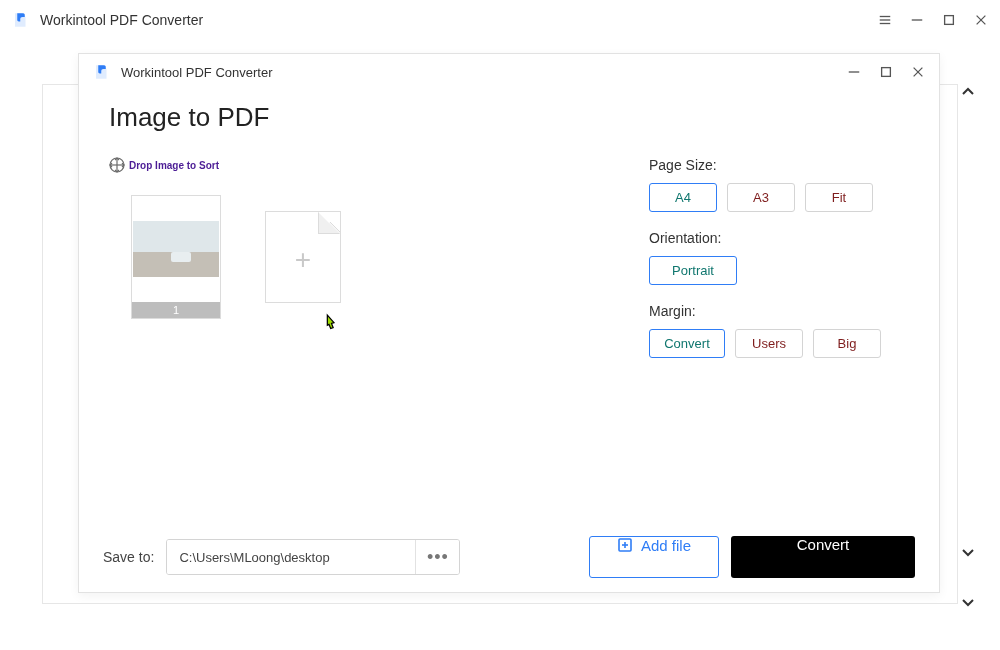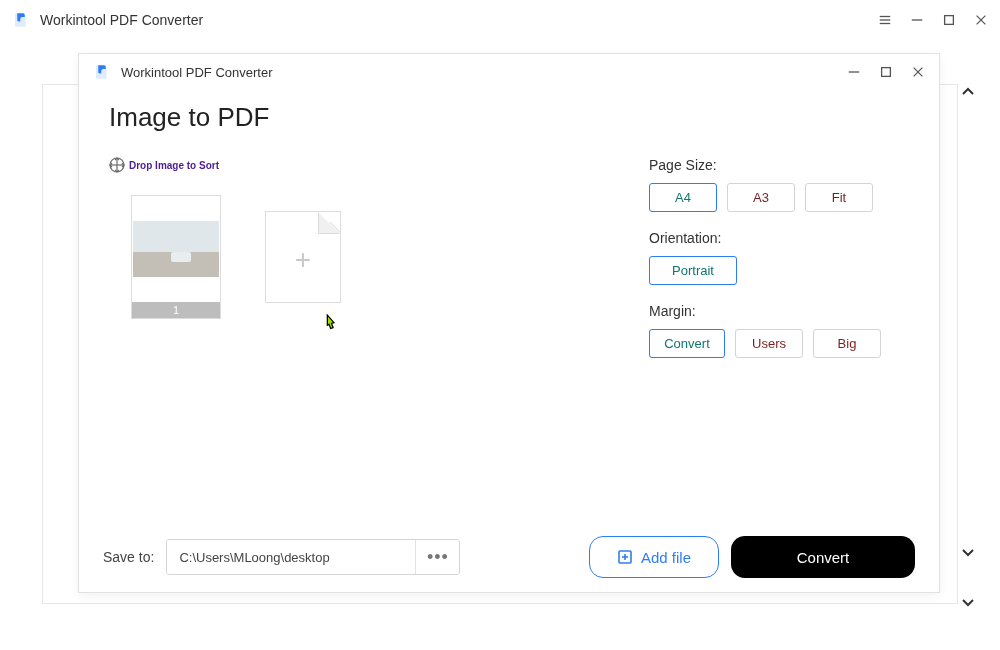--- a/index.html
+++ b/index.html
@@ -54,21 +54,21 @@
   .opt { border: 1px solid #d4d4d4; border-radius: 3px; padding: 6px 0; width: 68px; text-align:center; font-size: 13px; color:#7f1d1d; cursor:pointer; background:#fff; }
   .opt.wide { width: 88px; }
   .opt.sel { border-color: #2f7df6; color: #0f766e; }
 
   .footer { position:absolute; left: 24px; right: 24px; bottom: 14px; display:flex; align-items:center; gap: 12px; }
   .save-label { font-size: 14px; color: #444; }
   .path-wrap { display:flex; border:1px solid #d4d4d4; border-radius:3px; height:36px; overflow:hidden; }
   .path-input { border:none; outline:none; padding:0 12px; width: 248px; font-size:13px; color:#444; }
   .path-more { border:none; border-left:1px solid #e2e2e2; width:44px; background:#fff; cursor:pointer; color:#777; font-size:18px; letter-spacing:1px; }
   .spacer { flex:1; }
-  .btn { height: 42px; border-radius: 14px; font-size: 15px; cursor:pointer; display:flex; align-items:center; justify-content:center; gap:8px; }
+  .btn { height: 42px; border-radius: 3px; font-size: 15px; cursor:pointer; display:flex; align-items:flex-start; justify-content:center; gap:8px; }
   .btn-addfile { width: 130px; border:1.5px solid #2f7df6; color:#2f7df6; background:#fff; }
   .btn-convert { width: 184px; background:#000000; color:#fff; border:none; font-weight:500; }
   .plus-svg { width:16px; height:16px; }
 </style>
 </head>
 <body>
 
 <div class="outer-titlebar">
   <svg class="logo" viewBox="0 0 24 24">
       <path fill="#2f7df6" d="M4 3h9l5 5v13H4z" opacity="0.15"></path>

